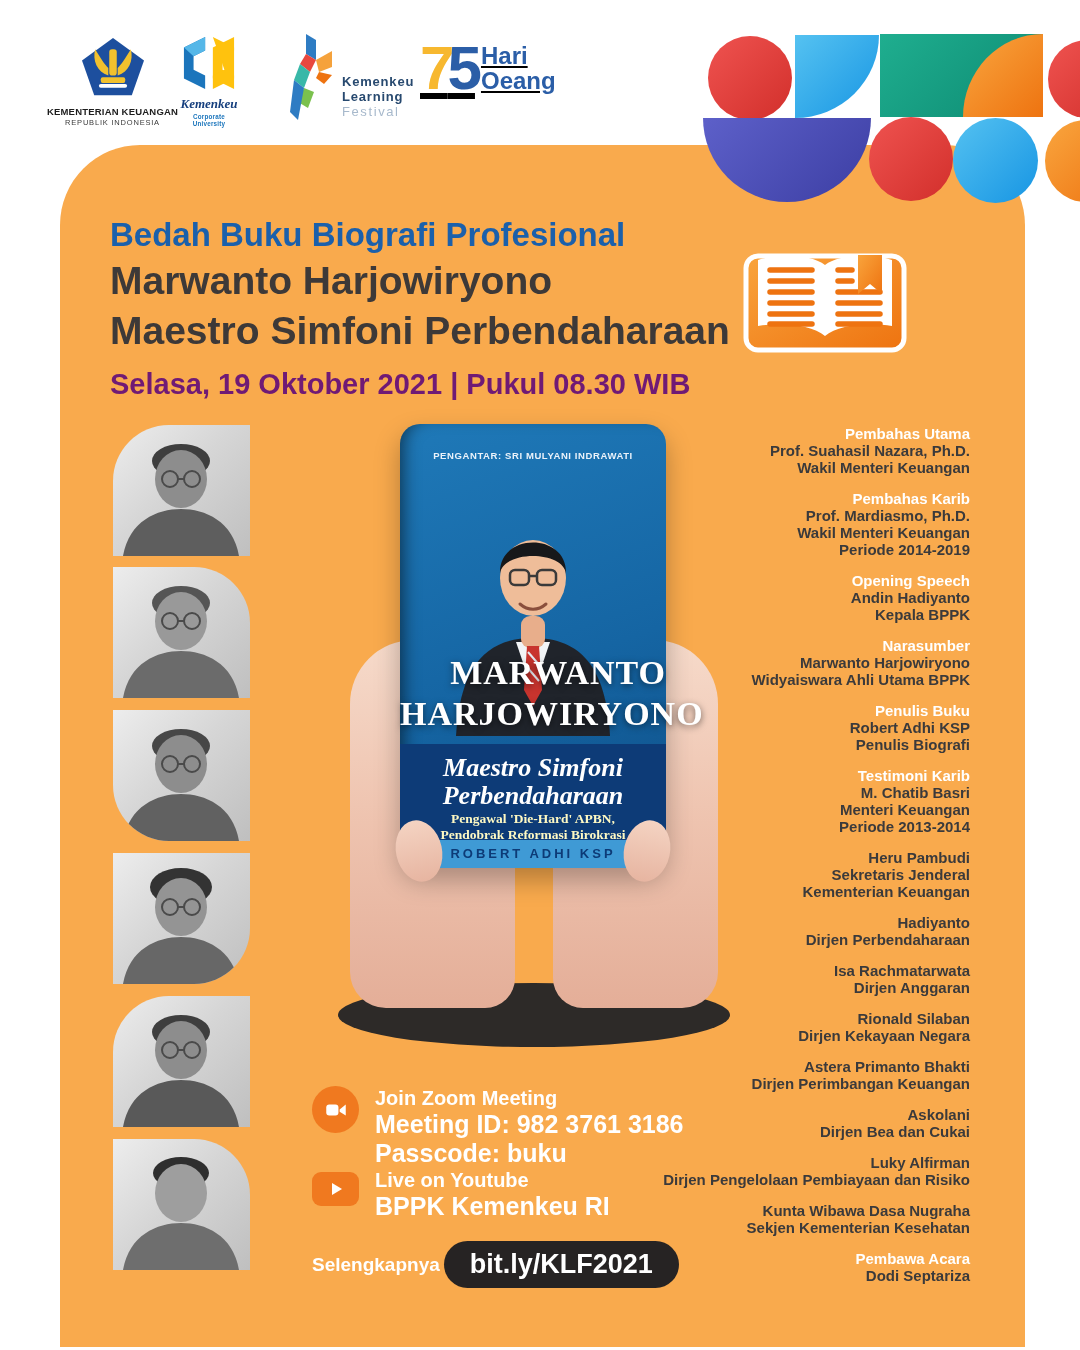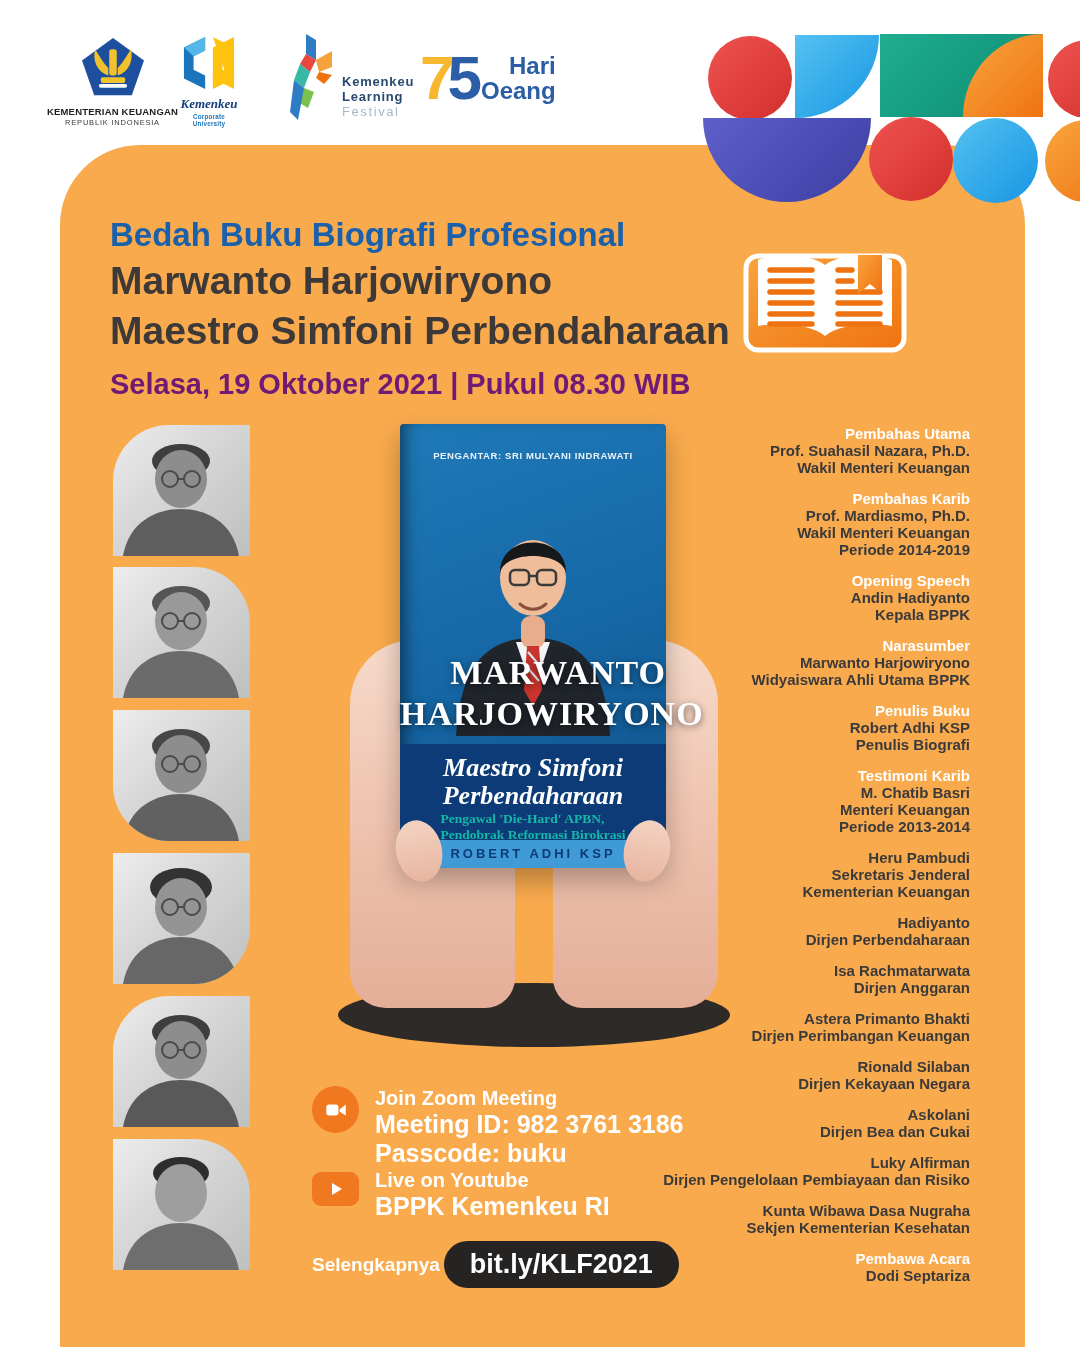--- a/index.html
+++ b/index.html
@@ -33,25 +33,25 @@
   .logo-kk{left:30px;top:36px;width:165px;}
   .logo-kk .l1{font-size:9.5px;font-weight:700;color:#1d1d1d;margin-top:4px;letter-spacing:.2px;}
   .logo-kk .l2{font-size:7.5px;font-weight:400;color:#3a3a3a;letter-spacing:.8px;margin-top:1px;}
   .logo-cu{left:176px;top:36px;width:66px;}
   .logo-cu .l1{font-family:"Liberation Serif",serif;font-style:italic;font-weight:700;font-size:13px;color:#163F7E;margin-top:2px;}
   .logo-cu .l2{font-size:6.3px;font-weight:700;color:#1B75BC;margin-top:1px;letter-spacing:.2px;}
   .logo-lf{left:286px;top:32px;width:110px;text-align:left;display:flex;gap:6px;}
   .logo-lf .txt{margin-top:42px;}
   .logo-lf .l1,.logo-lf .l2{font-size:13px;font-weight:700;color:#27496F;letter-spacing:.8px;line-height:15px;}
   .logo-lf .l3{font-size:13px;font-weight:400;color:#A7B9CC;letter-spacing:1.6px;line-height:15px;}
-  .logo-ho{left:420px;top:48px;width:160px;display:flex;align-items:center;text-align:left;gap:6px;}
+  .logo-ho{left:420px;top:38px;width:160px;display:flex;align-items:center;text-align:left;gap:6px;text-decoration:underline;}
   .logo-ho .digits{font-size:62px;font-weight:800;letter-spacing:-7px;line-height:60px;}
   .logo-ho .d7{color:#F7B82F;}
   .logo-ho .d5{color:#2B5EA7;}
-  .logo-ho .l1,.logo-ho .l2{font-size:24px;font-weight:800;color:#2B5EA7;line-height:25px;text-align:right;}
+  .logo-ho .l1,.logo-ho .l2{font-size:24px;font-weight:800;color:#2B5EA7;line-height:25px;}
   
   .title-block{position:absolute;left:110px;top:216px;z-index:4;}
   .kicker{font-size:33px;font-weight:700;color:#1B60AB;}
   .main-title{font-size:39px;font-weight:700;color:#3D3938;line-height:46px;margin-top:4px;}
   .datetime{margin-top:14px;font-size:29px;font-weight:700;color:#701a75;}
   
   .book-icon{position:absolute;left:740px;top:238px;z-index:4;}
   
   .photo{position:absolute;left:113px;width:137px;height:131px;overflow:hidden;z-index:4;
     background:linear-gradient(135deg,#EDEDED 0%,#D6D6D6 45%,#BFBFBF 100%);}
@@ -60,35 +60,35 @@
   .p3{top:710px;border-radius:0 0 0 56px;}
   .p4{top:853px;border-radius:0 0 56px 0;}
   .p5{top:996px;border-radius:56px 0 0 0;}
   .p6{top:1139px;border-radius:0 56px 0 0;}
   
   .shadow-ellipse{position:absolute;left:338px;top:983px;width:392px;height:64px;background:#2D2A28;border-radius:50%;z-index:2;}
   .hand{position:absolute;top:640px;width:165px;height:368px;z-index:2;
     background:linear-gradient(180deg,#F6DACA 0%,#EFC5B1 45%,#E4AE98 100%);}
   .hand-left{left:350px;border-radius:64px 64px 30px 36px;}
   .hand-right{left:553px;border-radius:64px 64px 36px 30px;}
-  .book{position:absolute;left:400px;top:424px;width:266px;height:444px;border-radius:4px;z-index:3;
+  .book{position:absolute;left:400px;top:424px;width:266px;height:444px;border-radius:20px;z-index:3;
     background:linear-gradient(160deg,#1F79B8 0%,#1565A3 55%,#0E4E86 100%);
     box-shadow:inset 12px 0 16px -8px rgba(0,0,0,.5), 0 12px 26px rgba(0,0,0,.28);}
   .book-foreword{position:absolute;top:26px;width:100%;text-align:center;font-size:9.5px;
     letter-spacing:.6px;color:#EAF2FA;font-weight:700;}
   .book-man{position:absolute;left:28px;top:42px;}
   .book-title{position:absolute;top:228px;width:100%;text-align:right;
     font-family:"Liberation Serif",serif;font-weight:700;color:#fff;font-size:34px;line-height:41px;
     letter-spacing:1px;text-shadow:0 2px 7px rgba(0,0,0,.55);}
   .book-band-navy{position:absolute;top:320px;width:100%;height:108px;background:#0D3B77;
     display:flex;flex-direction:column;align-items:center;justify-content:center;}
   .book-subtitle{font-family:"Liberation Serif",serif;font-style:italic;font-weight:700;
     color:#fff;font-size:26px;line-height:28px;text-align:center;}
-  .book-tagline{font-family:"Liberation Serif",serif;font-weight:700;color:#14b8a6;
-    font-size:13.5px;line-height:16px;margin-top:1px;}
+  .book-tagline{font-family:"Liberation Serif",serif;font-weight:700;color:#fef9c3;
+    font-size:13.5px;line-height:16px;text-align:center;margin-top:1px;}
   .book-band-author{position:absolute;top:416px;width:100%;height:28px;background:#3F9AD5;
     border-radius:0 0 10px 10px;text-align:center;line-height:28px;color:#0D3B77;
     font-weight:700;letter-spacing:3px;font-size:13px;}
   .fingertip{position:absolute;width:46px;height:62px;border-radius:50%;z-index:4;
     background:linear-gradient(180deg,#F4D3C2,#E7B5A1);}
   .ft-left{left:396px;top:820px;transform:rotate(-12deg);}
   .ft-right{left:624px;top:820px;transform:rotate(12deg);}
   
   .speakers{position:absolute;left:620px;top:425px;width:350px;text-align:right;z-index:4;}
   .speaker-section{margin-bottom:14px;}
@@ -369,26 +369,26 @@
     </div>
     <div class="speaker-section">
       <div class="speaker-line">Hadiyanto</div>
       <div class="speaker-line">Dirjen Perbendaharaan</div>
     </div>
     <div class="speaker-section">
       <div class="speaker-line">Isa Rachmatarwata</div>
       <div class="speaker-line">Dirjen Anggaran</div>
     </div>
     <div class="speaker-section">
+      <div class="speaker-line">Rionald Silaban</div>
+      <div class="speaker-line">Dirjen Kekayaan Negara</div>
+    </div>
+    <div class="speaker-section">
       <div class="speaker-line">Astera Primanto Bhakti</div>
       <div class="speaker-line">Dirjen Perimbangan Keuangan</div>
-    </div>
-    <div class="speaker-section">
-      <div class="speaker-line">Rionald Silaban</div>
-      <div class="speaker-line">Dirjen Kekayaan Negara</div>
     </div>
     <div class="speaker-section">
       <div class="speaker-line">Askolani</div>
       <div class="speaker-line">Dirjen Bea dan Cukai</div>
     </div>
     <div class="speaker-section">
       <div class="speaker-line">Luky Alfirman</div>
       <div class="speaker-line">Dirjen Pengelolaan Pembiayaan dan Risiko</div>
     </div>
     <div class="speaker-section">

